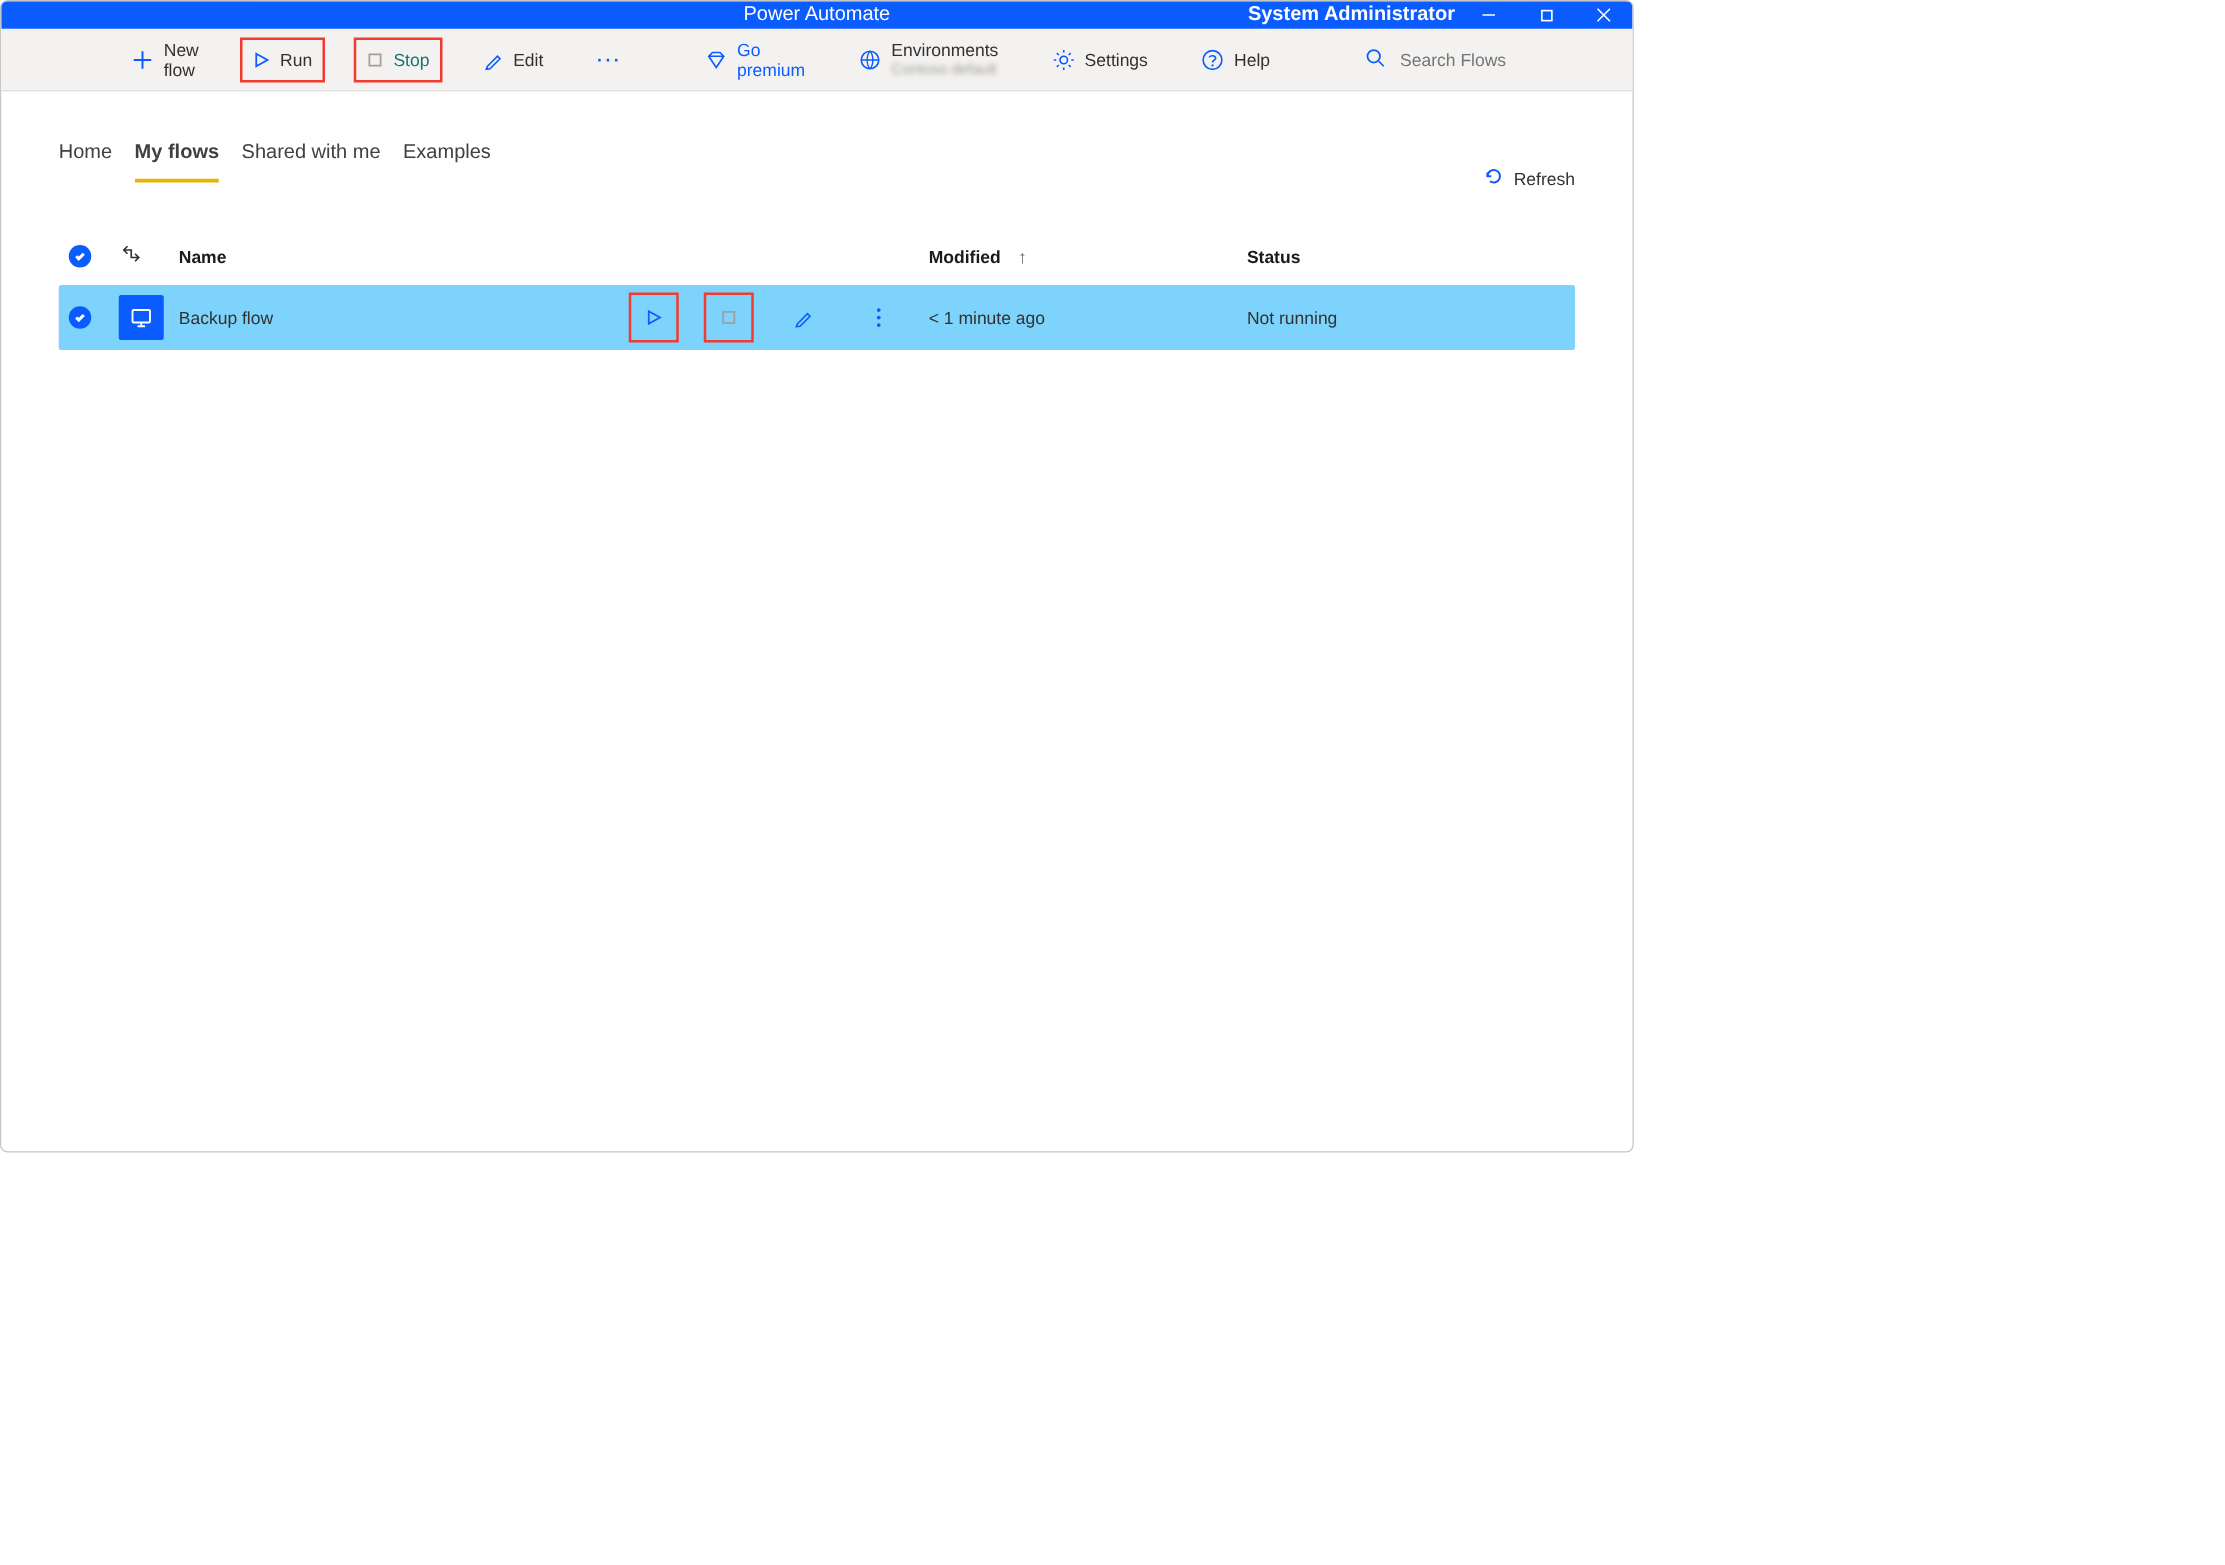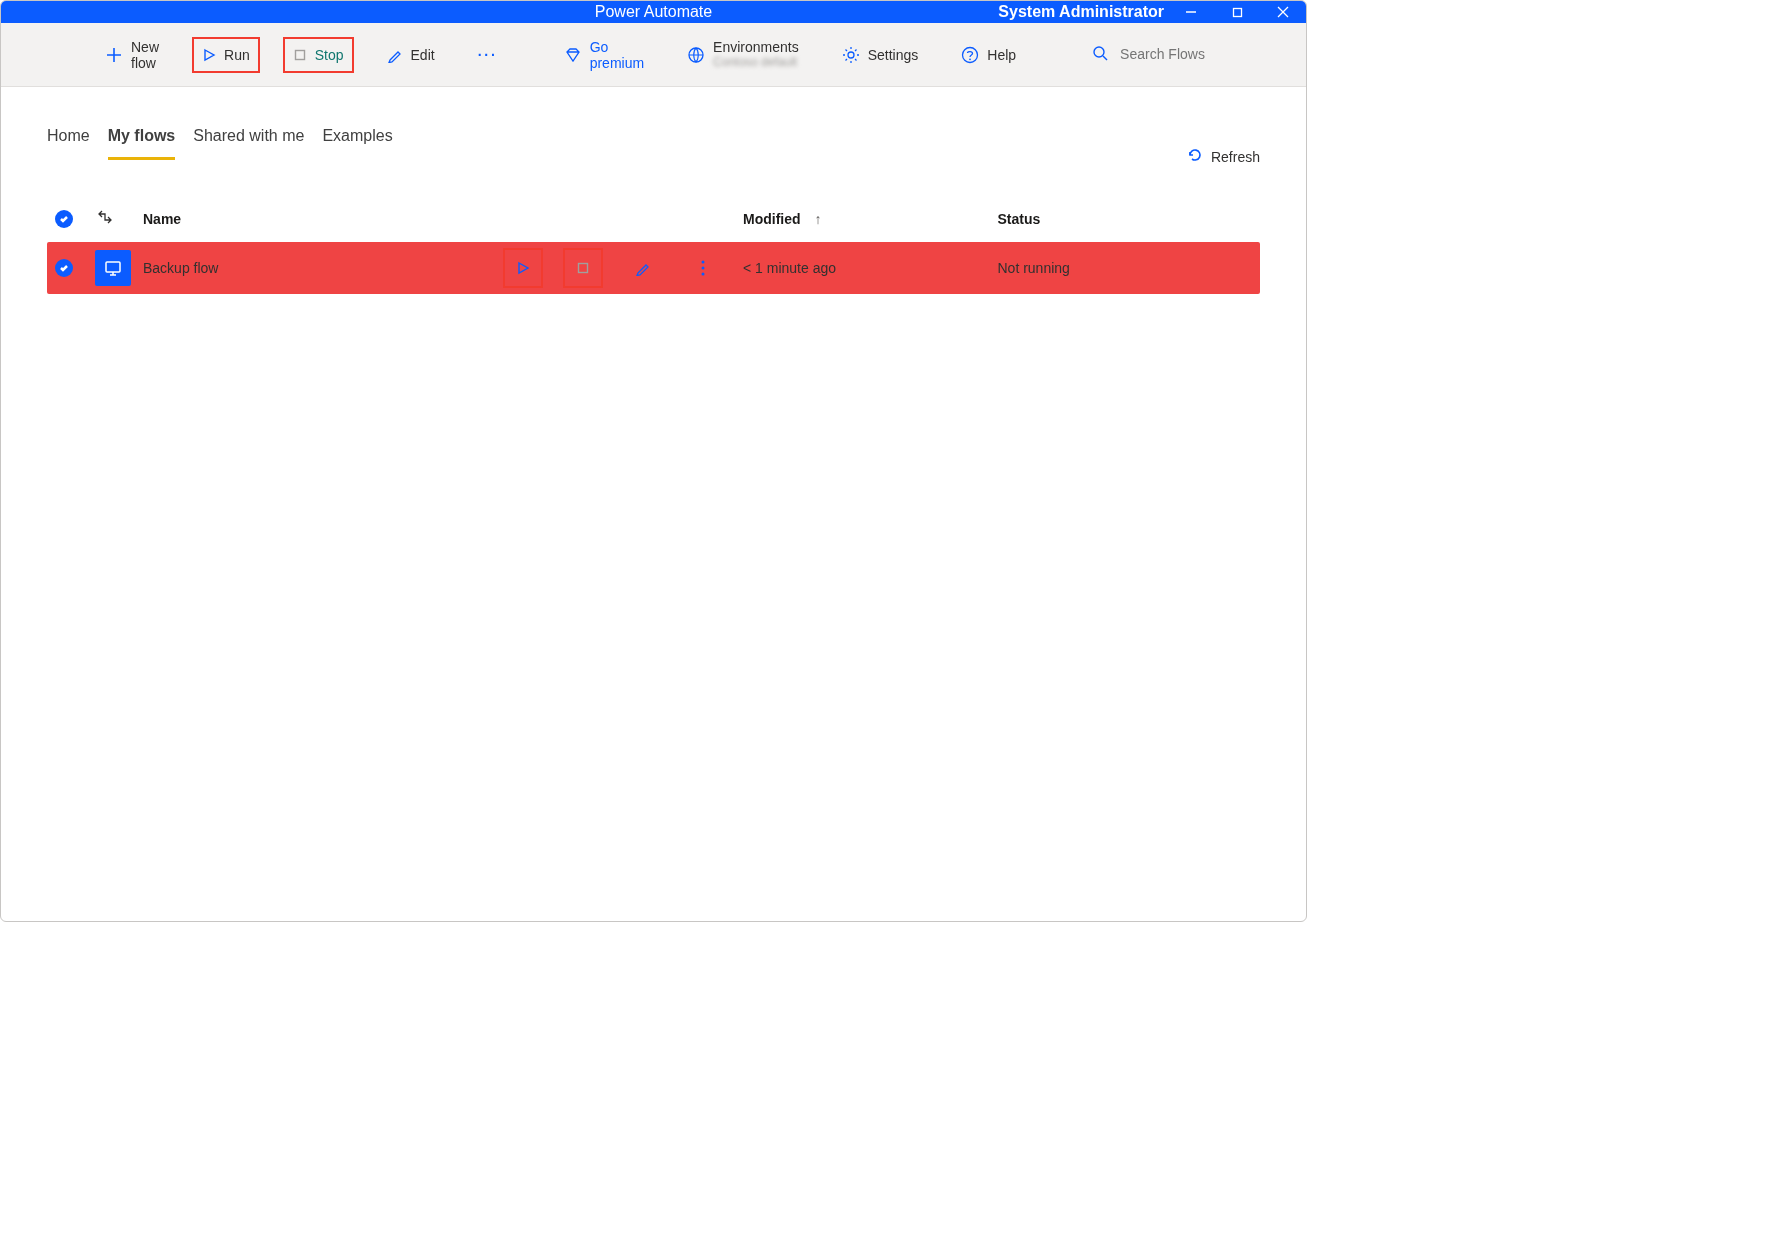--- a/index.html
+++ b/index.html
@@ -43,21 +43,21 @@
     width: 46px;
     display: flex;
     align-items: center;
     justify-content: center;
     cursor: pointer;
   }
   .winbtn svg { stroke: #fff; fill: none; }
   
   .cmdbar {
     background: #f3f2f1;
-    height: 64px;
+    height: 50px;
     border-bottom: 1px solid #e1dfdd;
     display: flex;
     align-items: center;
     padding: 0 20px 0 94px;
     gap: 23px;
   }
   .cmdbtn {
     display: flex;
     align-items: center;
     height: 36px;
@@ -72,21 +72,21 @@
   }
   .cmdbtn.disabled { color: #0f766e; }
   .cmdbtn .icn svg { display:block; }
   .cmd-spacer { flex: 1; }
   .cmd-link { color: #0b5cff; }
   .env-stack { display:flex; flex-direction:column; line-height: 1.1; }
   .env-stack .sub { color:#a19f9d; filter: blur(2px); font-size:12px; }
   .cmd-divider { width:1px; height:32px; background:#dcdcdc; margin: 0 6px; }
   .search {
     display:flex;
-    align-items:flex-start;
+    align-items:center;
     gap:10px;
     color:#605e5c;
     padding-left:8px;
   }
   .search input {
     border:none; outline:none; background:transparent;
     font-size:14px; color:#323130; width:180px;
   }
   
   .content { padding: 30px 46px 0 46px; }
@@ -102,21 +102,21 @@
   .refresh { display:flex; align-items:center; gap:8px; color:#323130; cursor:pointer;margin-top:30px; }
   
   .table { margin-top: 30px; }
   .thead, .trow {
     display:grid;
     grid-template-columns: 40px 48px 360px 60px 60px 60px 60px 1fr 1fr;
     align-items:center;
     padding: 0 8px;
   }
   .thead { height:46px; font-weight:600; color:#1b1a19; }
-  .trow { height:52px; background:#ef4444; border-radius:2px; }
+  .trow { height:52px; background:#7dd3fc; border-radius:2px; }
   .chk {
     width:18px; height:18px; border-radius:50%; background:#0b5cff;
     display:flex; align-items:center; justify-content:center;
   }
   .chk svg { stroke:#fff; stroke-width:2.5; fill:none; }
   .flow-icon {
     width:36px; height:36px; background:#0b5cff; border-radius:2px;
     display:flex; align-items:center; justify-content:center;
   }
   .flow-icon svg { stroke:#fff; fill:none; stroke-width:1.5; }

